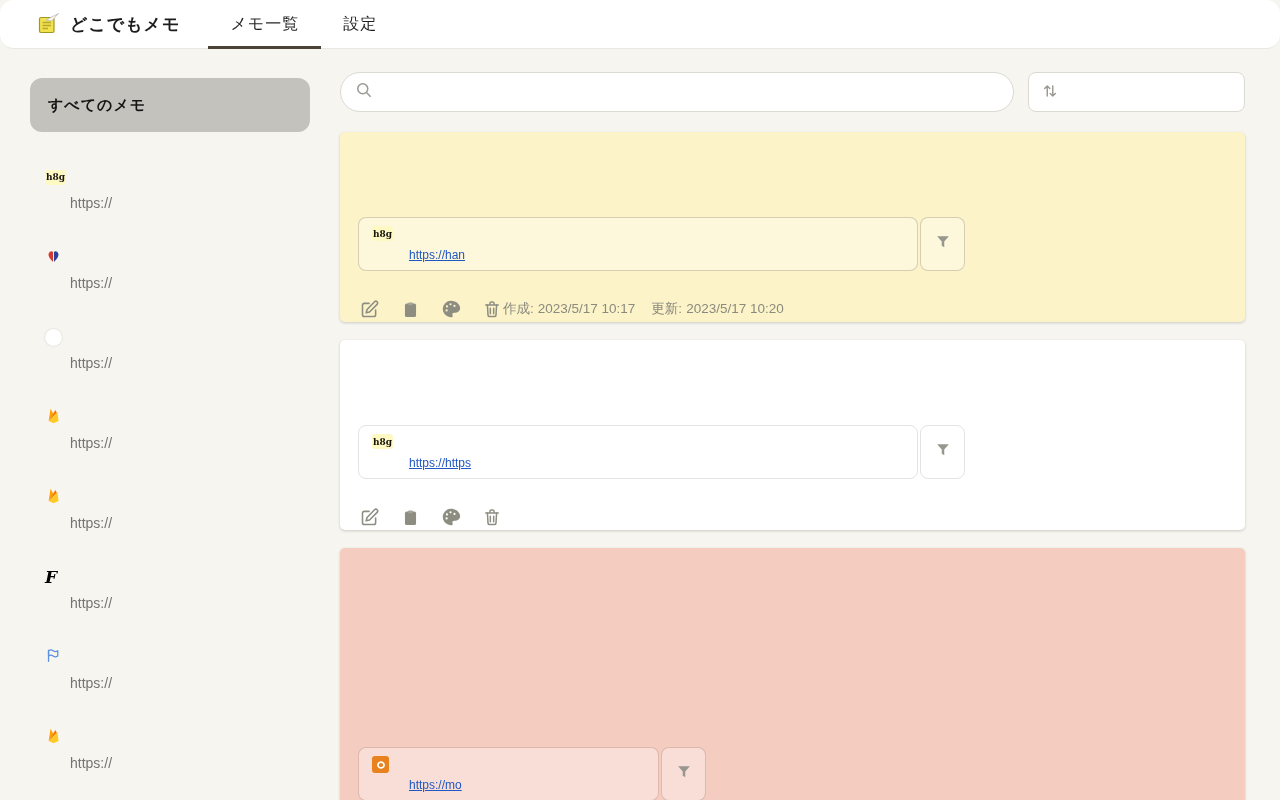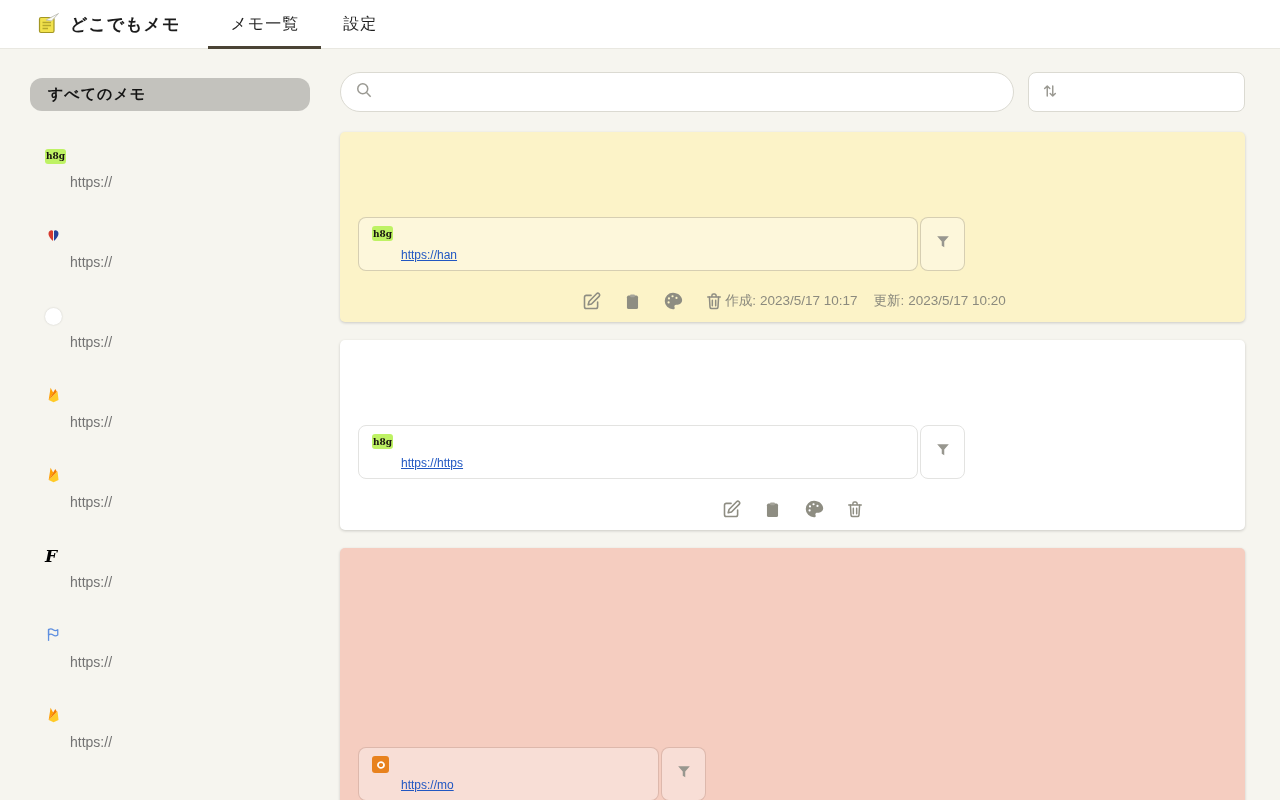--- a/index.html
+++ b/index.html
@@ -1,45 +1,45 @@
 <!DOCTYPE html>
 <html><head>
 <meta charset="utf-8">
 <style>
   * { margin:0; padding:0; box-sizing:border-box; }
   html,body { width:1280px; height:800px; overflow:hidden; }
   body { background:#f6f5ef; font-family:"Liberation Sans", sans-serif; color:#1c1c1c; }
 
   
   .header { height:49px; background:#fff; border-bottom:1px solid #e9e8e1;
-            display:flex; align-items:center; padding-left:36px; }
+            display:flex; align-items:center; padding-left:36px;border-radius:14px; }
   .app-logo { width:24px; height:24px; flex:0 0 auto; }
   .app-title { font-size:17px; font-weight:bold; margin-left:10px; letter-spacing:1px; }
   .tabs { display:flex; margin-left:28px; height:49px; }
   .tab { padding:0 22px; display:flex; align-items:center; font-size:16px;
          color:#1f1f1f; position:relative; cursor:pointer; letter-spacing:1px; }
   .tab.active::after { content:""; position:absolute; left:0; right:0; bottom:0;
          height:3px; background:#4a4335; }
 
   
   .layout { display:flex; height:751px; }
 
   
   .sidebar { width:340px; flex:0 0 auto; padding:29px 30px 0; }
-  .all-memos-btn { width:100%; height:33px; background:#c3c2bd; border:none;
+  .all-memos-btn { width:100%; height:54px; background:#c3c2bd; border:none;
          border-radius:12px; font-family:inherit; font-size:15px; font-weight:bold;
          color:#141414; display:flex; align-items:center; padding:0 18px;
          letter-spacing:1px; cursor:pointer; }
   .side-list { margin-top:36px; }
   .side-item { margin-bottom:37px; cursor:pointer; }
   .side-item .fav-slot { height:18px; display:flex; align-items:center; margin-left:15px; }
   .side-item .url { margin:9px 0 0 40px; color:#737373; font-size:14px; }
 
   
-  .fav-h8g { width:21px; height:15px; background:#bef264; color:#171310;
+  .fav-h8g { width:21px; height:15px; background:#fef9c3; color:#171310;
          font-family:"DejaVu Serif", serif; font-weight:bold; font-size:9px;
          display:inline-flex; align-items:center; justify-content:center;
          border-radius:3px; letter-spacing:0; }
   .fav-github { width:17px; height:17px; background:#fff; border-radius:50%;
          box-shadow:0 0 2px rgba(0,0,0,0.18); display:inline-block; }
   .fav-f { font-family:"DejaVu Serif", serif; font-weight:bold; font-style:italic;
          font-size:17px; color:#000; line-height:17px; }
   .fav-mf { width:17px; height:17px; background:#e8821e; border-radius:3px;
          display:inline-flex; align-items:center; justify-content:center; }
 
@@ -66,25 +66,25 @@
          border:1px solid rgba(95,85,55,0.25); border-radius:8px; }
   .card-2 .link-main { background:#fff; border-color:#e3e3e1; }
   .card-3 .link-main { width:301px; border-color:rgba(160,95,75,0.3); }
   .funnel-btn { width:45px; background:rgba(255,255,255,0.35);
          border:1px solid rgba(95,85,55,0.25); border-radius:8px;
          display:flex; align-items:center; justify-content:center; cursor:pointer; }
   .card-2 .funnel-btn { background:#fff; border-color:#e3e3e1; }
   .card-3 .funnel-btn { border-color:rgba(160,95,75,0.3); }
 
   .link-main .fav-pos { position:absolute; left:13px; top:8px; }
-  .link-main a { position:absolute; left:42px; bottom:8px; font-size:12px;
+  .link-main a { position:absolute; left:50px; bottom:8px; font-size:12px;
          color:#2157c2; text-decoration:underline; }
 
-  .card-bottom { position:absolute; left:18px; right:17px; bottom:10px;
-         display:flex; justify-content:center; align-items:center; }
+  .card-bottom { position:absolute; left:18px; right:17px; bottom:2px;
+         display:flex; justify-content:flex-start; align-items:center; }
   .actions { display:flex; gap:19px; align-items:center; }
   .action-btn { background:none; border:none; padding:0; cursor:pointer;
          width:22px; height:22px; display:flex; align-items:center; justify-content:center; }
   .dates { font-size:13.5px; color:#8b8a7e; }
   .dates .lbl { margin-right:4px; }
   .dates .upd-group { margin-left:16px; }
 </style>
 </head>
 <body>
 

